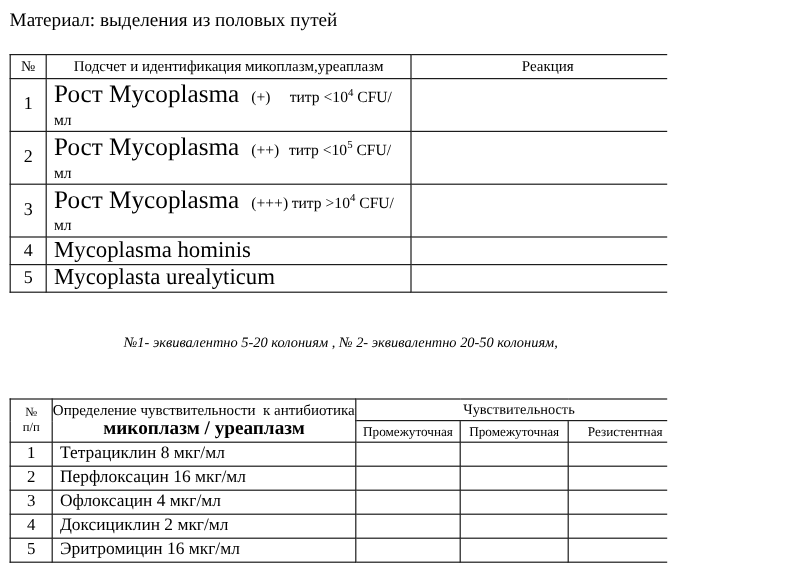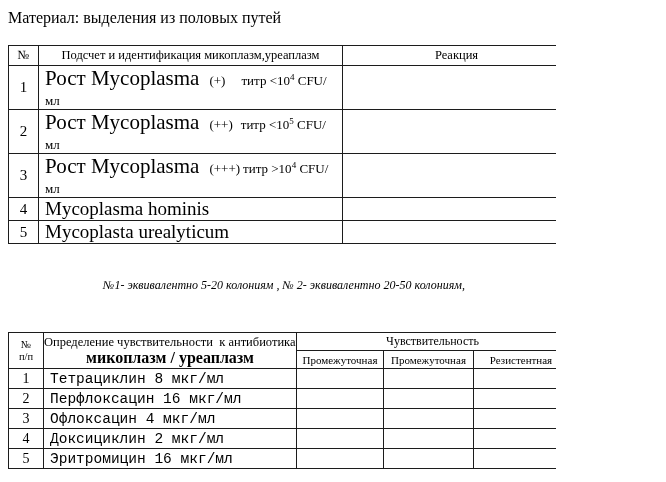--- a/index.html
+++ b/index.html
@@ -73,21 +73,21 @@
   .t2 .hdr1 td,.t2 .hdr1 th{height:17px;}
   .t2 .hdr2 td{height:17px;}
   .t2 .numhead{font-size:10.5px;text-align:center;line-height:12px;}
   .t2 .mainhead{text-align:center;}
   .t2 .main-top{font-size:12.5px;line-height:15px;white-space:pre;}
   .t2 .main-bottom{font-size:16px;font-weight:bold;line-height:16px;}
   .t2 .grouphead{font-size:12px;text-align:center;}
   .t2 .subhead{font-size:11px;text-align:center;}
   .t2 .row td{height:19px;}
   .t2 .row .num{text-align:center;font-size:14px;}
-  .t2 .row .ab{padding-left:6px;font-size:14.5px;font-family:Liberation Mono, monospace;}
+  .t2 .row .ab{padding-left:6px;font-size:14.5px;}
 </style>
 </head>
 <body>
 
 <div id="page">
 
   <div class="doc-title">Материал: выделения из половых путей</div>
 
   <table class="t1">
     <colgroup>

